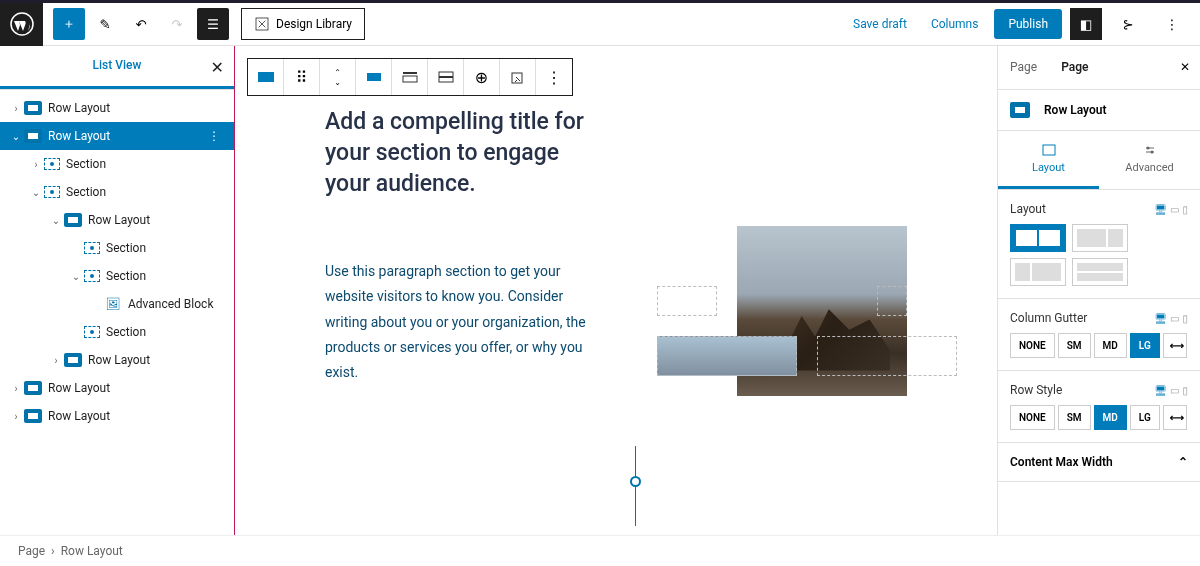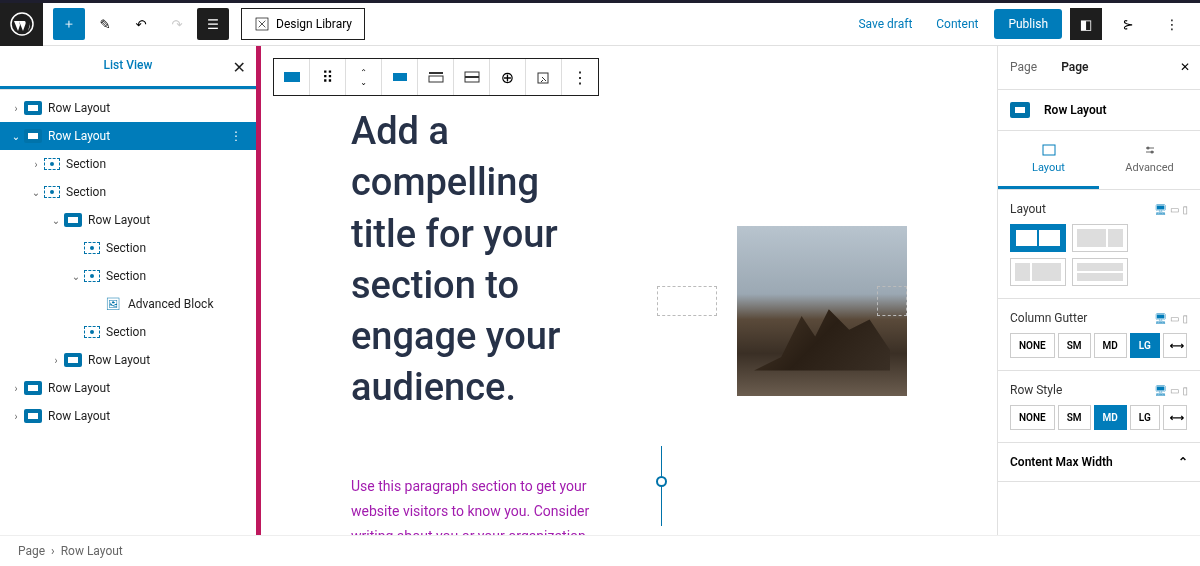--- a/index.html
+++ b/index.html
@@ -12,21 +12,21 @@
 .tb-btn.dark{background:#1e1e1e;color:#fff}
 .tb-icon{width:20px;height:20px;display:flex;align-items:center;justify-content:center}
 .design-lib{margin-left:10px;height:32px;padding:0 12px;border:1px solid #1e1e1e;background:#fff;display:flex;align-items:center;gap:6px;font-size:12px;cursor:pointer}
 .design-lib svg{width:16px;height:16px}
 .tb-right{margin-left:auto;display:flex;align-items:center;gap:8px;padding-right:10px}
 .tb-link{color:#007cba;font-size:12px;cursor:pointer;padding:6px 8px}
 .publish-btn{background:#007cba;color:#fff;border:none;padding:8px 14px;font-size:12px;border-radius:3px;cursor:pointer}
 .sq-btn{width:32px;height:32px;border:1px solid #1e1e1e;background:#fff;display:flex;align-items:center;justify-content:center;cursor:pointer}
 .sq-btn.dk{background:#1e1e1e;color:#fff}
 .main{display:flex;height:510px}
-.left-panel{width:261px;border-right:5px solid #be185d;overflow-y:auto;position:relative}
+.left-panel{width:235px;border-right:1px solid #be185d;overflow-y:auto;position:relative}
 .tabs{display:flex;border-bottom:1px solid #e0e0e0;position:relative;height:44px}
 .tab{flex:1;padding:12px;text-align:center;font-size:12px;cursor:pointer;color:#666}
 .tab.active{color:#007cba;border-bottom:3px solid #007cba;font-weight:500}
 .close-x{position:absolute;right:10px;top:12px;cursor:pointer;font-size:16px;color:#1e1e1e}
 .tree{padding:4px 0}
 .tree-item{display:flex;align-items:center;padding:6px 8px;font-size:12px;cursor:pointer;color:#1e1e1e;min-height:28px}
 .tree-item.selected{background:#007cba;color:#fff}
 .tree-item.selected .ti-icon{color:#fff}
 .chev{width:16px;text-align:center;font-size:10px;color:#666}
 .tree-item.selected .chev{color:#fff}
@@ -39,22 +39,22 @@
 .dots{margin-left:auto;padding:0 6px;color:#fff;cursor:pointer}
 .canvas{flex:1;background:#fff;position:relative;overflow:auto}
 .block-toolbar{position:absolute;top:12px;left:12px;display:flex;background:#fff;border:1px solid #1e1e1e;height:38px}
 .bt-cell{width:36px;display:flex;align-items:center;justify-content:center;border-right:1px solid #ddd;cursor:pointer}
 .bt-cell:last-child{border-right:none}
 .bt-cell.active{color:#007cba}
 .bt-cell svg{width:18px;height:14px}
 .content-area{padding:60px 90px 20px}
 .content-row{display:flex;gap:60px}
 .text-col{width:280px}
-.big-title{font-size:38px;line-height:1.35;color:#273248;font-weight:500;margin-bottom:60px}
-.para{color:#a21caf;font-size:14px;line-height:1.8}
+.big-title{font-size:23px;line-height:1.35;color:#273248;font-weight:500;margin-bottom:60px}
+.para{color:#0c4a6e;font-size:14px;line-height:1.8}
 .img-col{position:relative;flex:1;padding-top:120px}
 .mountain{width:170px;height:170px;background:linear-gradient(180deg,#b8c4ce 0%,#9ba8b3 40%,#5a4a3a 55%,#3a2f25 75%,#6b5d4f 100%);position:relative;margin-left:80px;overflow:hidden}
 .mountain::before{content:"";position:absolute;top:45%;left:10%;width:80%;height:40%;background:linear-gradient(135deg,#4a3a2a 0%,#2a1f15 50%,#3a2f25 100%);clip-path:polygon(20% 80%,35% 20%,45% 50%,55% 10%,70% 40%,85% 25%,100% 70%,100% 100%,0% 100%)}
 .placeholder{border:1px dashed #bbb;position:absolute}
 .ph1{width:60px;height:30px;top:180px;left:0px}
 .ph2{width:30px;height:30px;top:180px;right:0px}
 .divider-line{position:absolute;left:310px;top:340px;width:1px;height:80px;background:#0073aa}
 .divider-circle{position:absolute;left:305px;top:370px;width:11px;height:11px;border:2px solid #0073aa;border-radius:50%;background:#fff}
 .ph3{position:absolute;bottom:20px;left:0;width:140px;height:40px;border:1px dashed #bbb;background:linear-gradient(180deg,#a8c0d0,#8090a0)}
 .ph4{position:absolute;bottom:20px;left:160px;width:140px;height:40px;border:1px dashed #bbb}
@@ -118,21 +118,21 @@
     </button>
   <button class="design-lib">
     <svg viewBox="0 0 24 24">
         <rect x="3" y="3" width="18" height="18" fill="none" stroke="#000"></rect>
         <path d="M7 7l10 10M7 17L17 7" stroke="#000"></path>
       </svg>
     <span>Design Library</span>
   </button>
   <div class="tb-right">
     <a class="tb-link">Save draft</a>
-    <a class="tb-link">Content</a>
+    <a class="tb-link">Columns</a>
     <button class="publish-btn">Publish</button>
     <button class="sq-btn dk">◧</button>
     <button class="tb-btn">⊱</button>
     <button class="tb-btn">⋮</button>
   </div>
 </div>
 
 <div class="main">
   <div class="left-panel">
     <div class="tabs">

